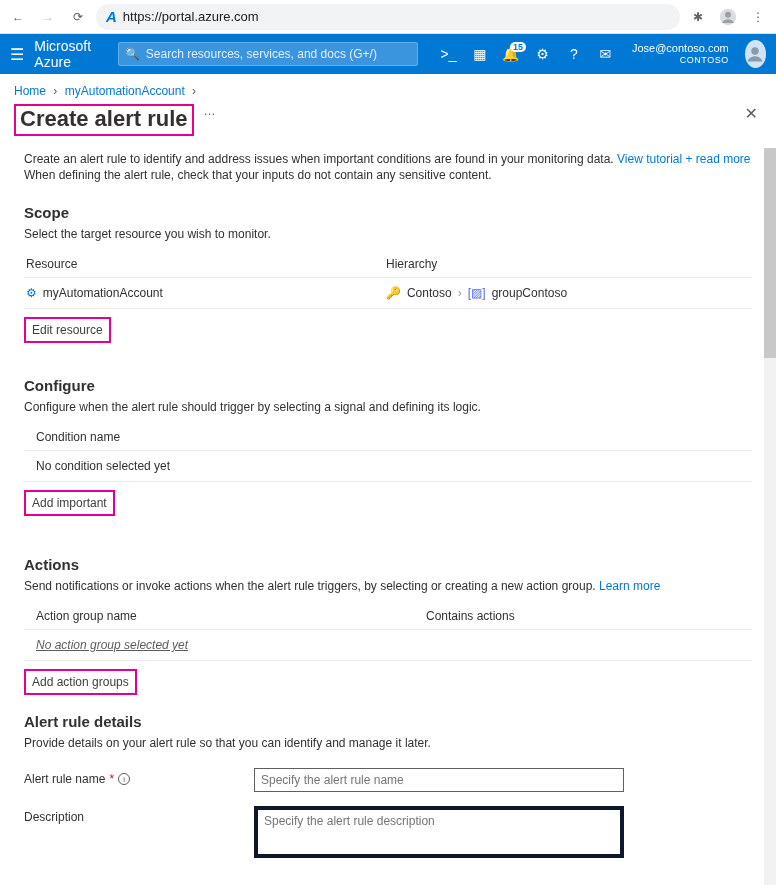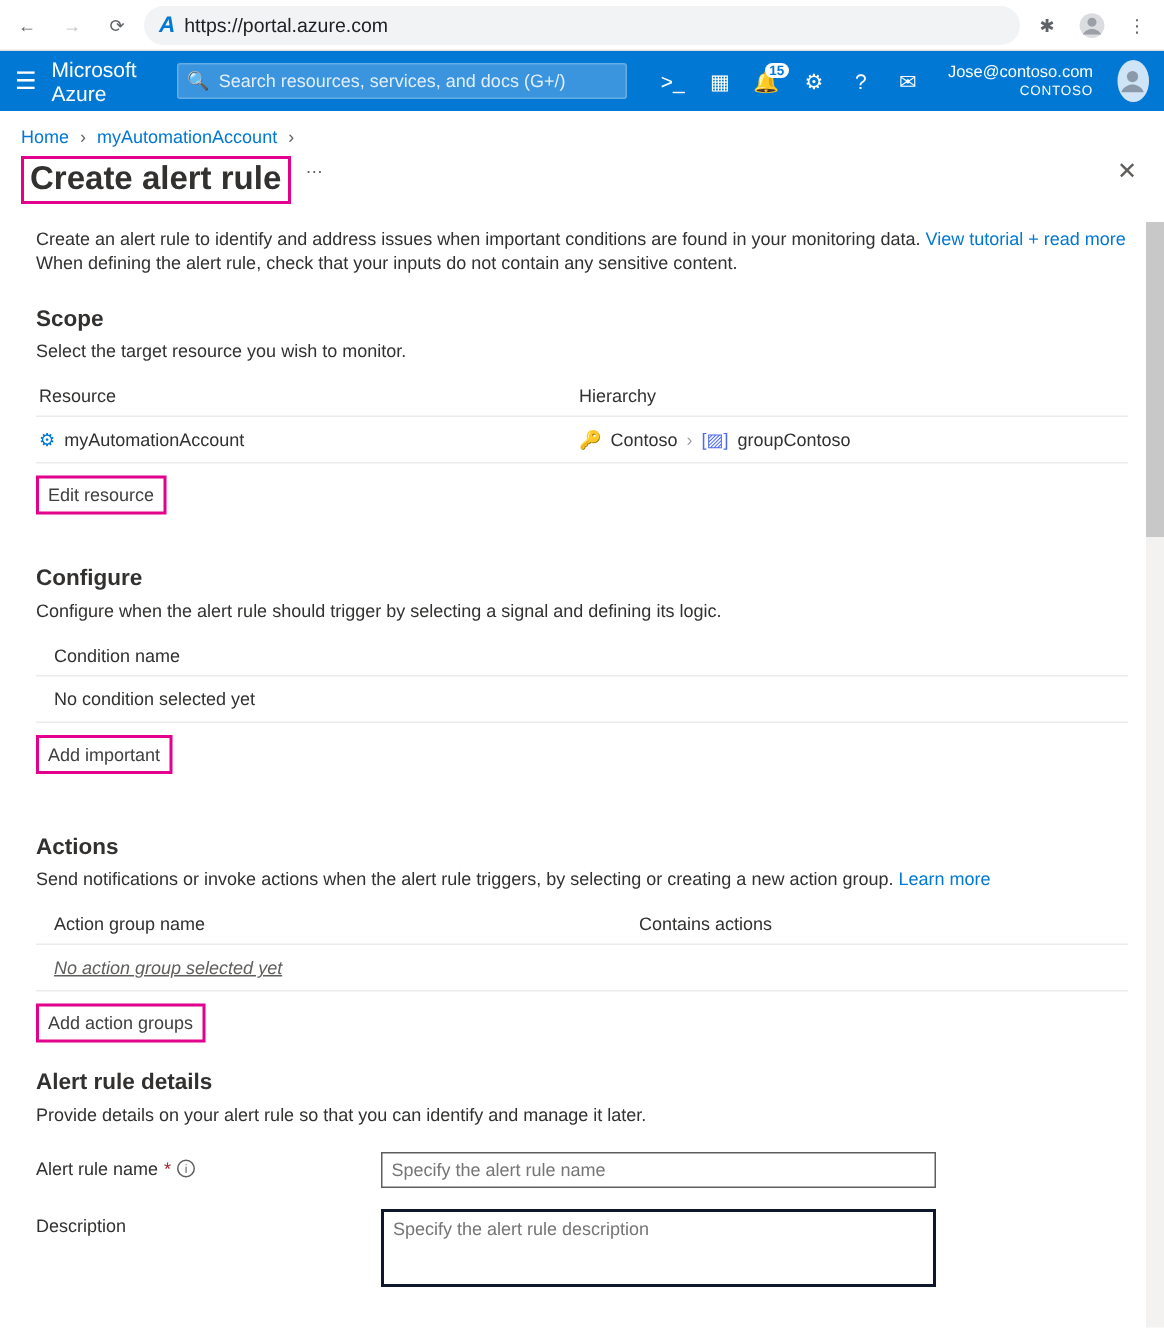--- a/index.html
+++ b/index.html
@@ -54,21 +54,21 @@
   .res-icon { color:#0078d4; }
   .key-icon { color:#f2c811; }
   .grp-icon { color:#4f6bed; }
   .chev-small { color:#a19f9d; }
   
   .form-row { display:flex; align-items:flex-start; margin-bottom:14px; }
   .form-row .label { flex:0 0 230px; font-size:12px; padding-top:4px; display:flex; align-items:center; gap:4px; }
   .req { color:#a4262c; }
   .info-circle { width:12px; height:12px; border:1px solid #605e5c; border-radius:50%; display:inline-flex; align-items:center; justify-content:center; font-size:8px; color:#605e5c; }
   .text-input { width:370px; height:24px; border:1px solid #605e5c; padding:2px 6px; font-size:12px; color:#0f172a; }
-  .textarea { width:370px; height:52px; border:2px solid #0f172a; padding:4px 6px; font-size:12px; color:#605e5c; resize:none; }
+  .textarea { width:370px; height:52px; border:4px solid #0f172a; padding:4px 6px; font-size:12px; color:#605e5c; resize:none; }
 </style>
 </head>
 <body>
 
 <div class="browser-bar">
   <div class="bb-btn">←</div>
   <div class="bb-btn" style="color:#c0c0c0;">→</div>
   <div class="bb-btn">⟳</div>
   <div class="url-bar">
     <span class="azure-a">A</span>

